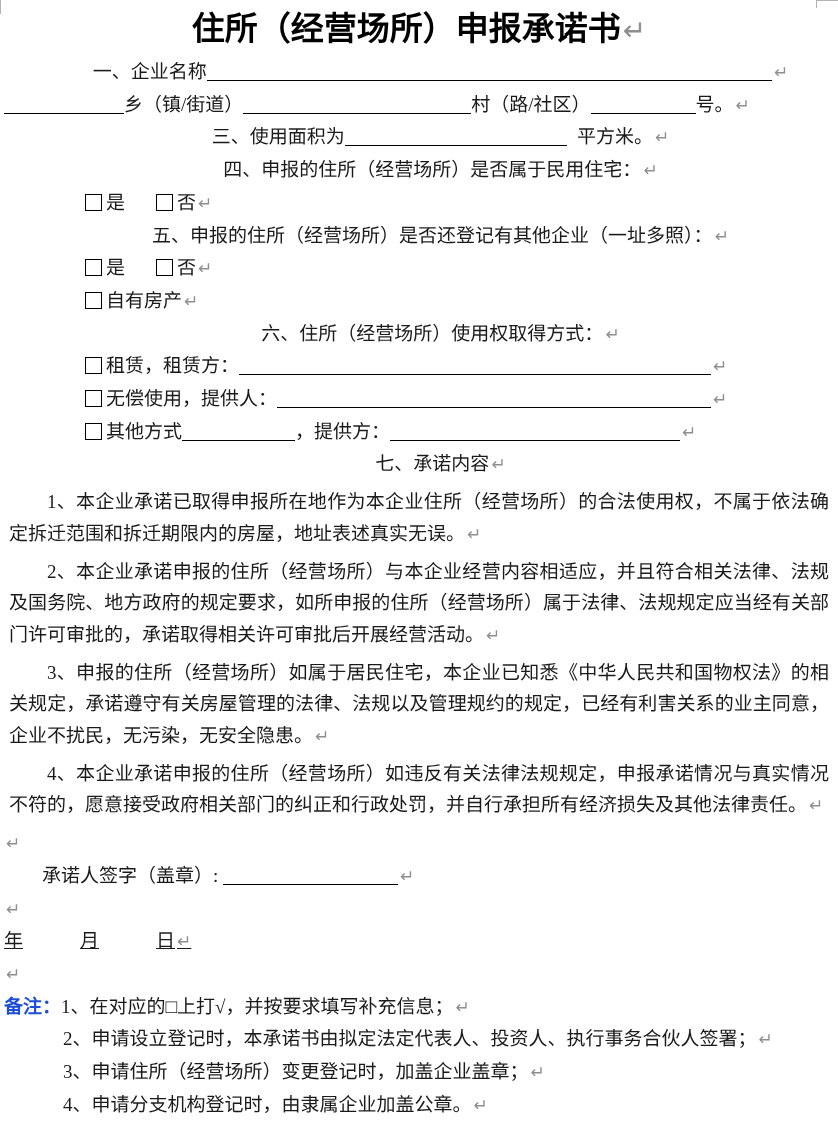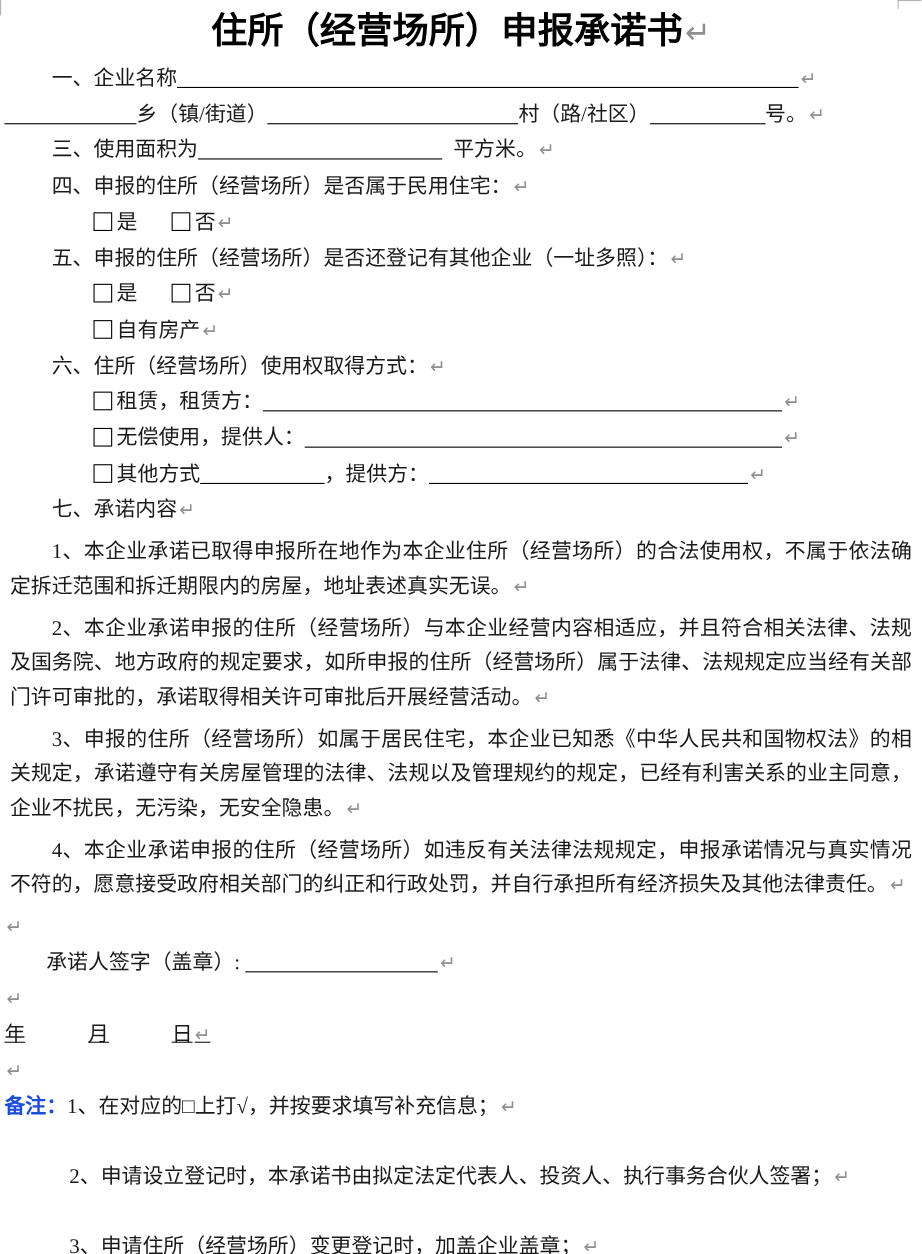--- a/index.html
+++ b/index.html
@@ -19,23 +19,23 @@
     height:52px;
     line-height:50px;
     text-align:center;
     font-size:33px;
     font-weight:bold;
     color:#000;
     white-space:nowrap;
   }
   .doc-title .pilcrow{font-size:28px;font-weight:normal;}
   .line{white-space:nowrap;}
-  .ind{padding-left:43px;}          
+  .ind{padding-left:43px;text-align:center;}          
   .ind2{padding-left:81px;}         
-  .ind3{padding-left:59px;margin-top:31px;}         
+  .ind3{padding-left:59px;}         
   .sig-ind{padding-left:38px;}
   .u{
     display:inline-block;
     border-bottom:1px solid #000;
     height:19px;
     vertical-align:-3px;
   }
   .cb{
     display:inline-block;
     width:15px;height:15px;

